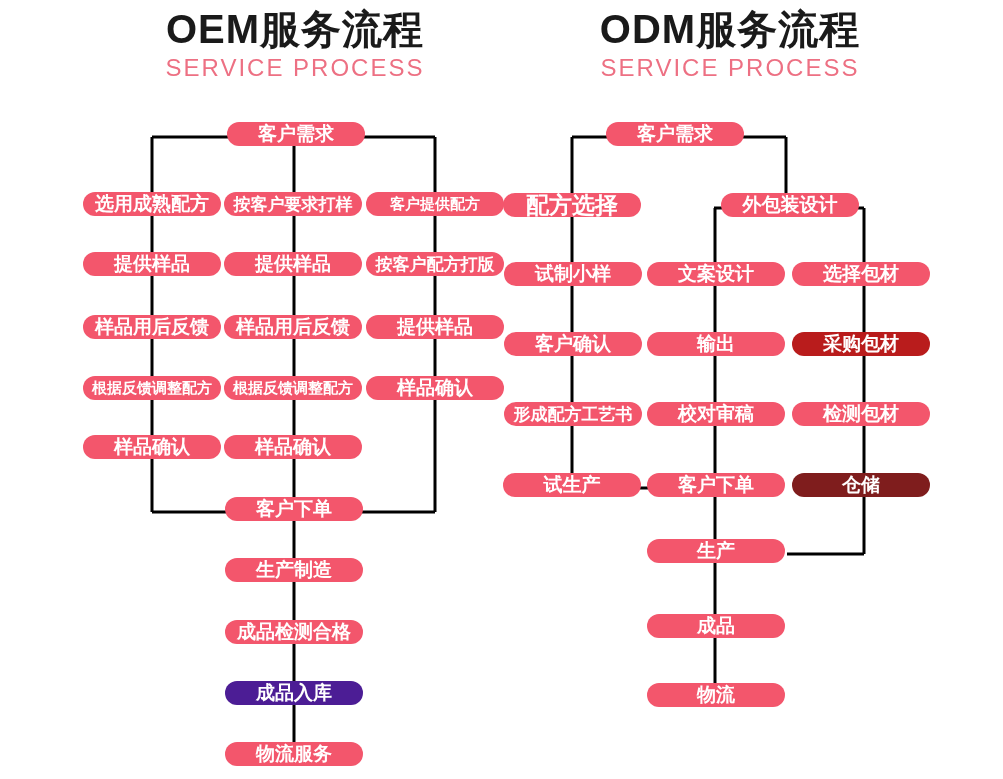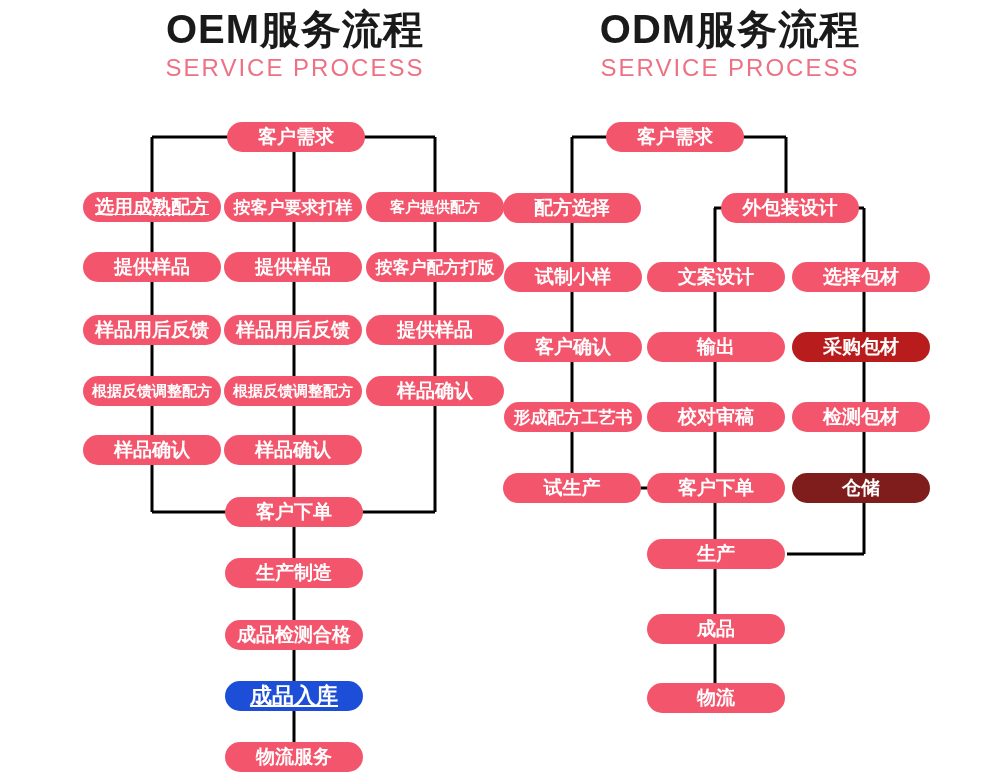--- a/index.html
+++ b/index.html
@@ -33,21 +33,21 @@
   }
   .subtitle {
     font-size: 24px;
     font-weight: 500;
     letter-spacing: 2px;
     line-height: 28px;
     margin-top: 2px;
   }
   .pill {
     position: absolute;
-    height: 30px;
+    height: 24px;
     border-radius: 15px;
     color: #ffffff;
     font-weight: bold;
     display: flex;
     align-items: center;
     justify-content: center;
     white-space: nowrap;
     z-index: 2;
     box-sizing: border-box;
     padding: 0 6px;
@@ -80,41 +80,41 @@
     <div class="subtitle" style="color: rgb(237, 112, 131);">SERVICE PROCESS</div>
   </div>
 
   <div class="title-block" style="left:530px">
     <div class="title" style="color: rgb(26, 26, 26);">ODM服务流程</div>
     <div class="subtitle" style="color: rgb(237, 112, 131);">SERVICE PROCESS</div>
   </div>
 
   <div id="nodes-layer">
       <div class="pill" style="left: 227px; top: 122px; width: 138px; background: rgb(243, 86, 108); color: rgb(255, 255, 255); font-size: 19px;">客户需求</div>
-      <div class="pill" style="left: 83px; top: 192px; width: 138px; background: rgb(243, 86, 108); color: rgb(255, 255, 255); font-size: 19px; text-decoration: underline;">选用成熟配方</div>
+      <div class="pill" style="left: 83px; top: 192px; width: 138px; background: rgb(243, 86, 108); color: rgb(255, 255, 255); font-size: 19px;">选用成熟配方</div>
       <div class="pill" style="left: 224px; top: 192px; width: 138px; background: rgb(243, 86, 108); color: rgb(255, 255, 255); font-size: 17px;">按客户要求打样</div>
       <div class="pill" style="left: 366px; top: 192px; width: 138px; background: rgb(243, 86, 108); color: rgb(255, 255, 255); font-size: 15px;">客户提供配方</div>
       <div class="pill" style="left: 83px; top: 252px; width: 138px; background: rgb(243, 86, 108); color: rgb(255, 255, 255); font-size: 19px;">提供样品</div>
       <div class="pill" style="left: 224px; top: 252px; width: 138px; background: rgb(243, 86, 108); color: rgb(255, 255, 255); font-size: 19px;">提供样品</div>
       <div class="pill" style="left: 366px; top: 252px; width: 138px; background: rgb(243, 86, 108); color: rgb(255, 255, 255); font-size: 17px;">按客户配方打版</div>
       <div class="pill" style="left: 83px; top: 315px; width: 138px; background: rgb(243, 86, 108); color: rgb(255, 255, 255); font-size: 19px;">样品用后反馈</div>
       <div class="pill" style="left: 224px; top: 315px; width: 138px; background: rgb(243, 86, 108); color: rgb(255, 255, 255); font-size: 19px;">样品用后反馈</div>
       <div class="pill" style="left: 366px; top: 315px; width: 138px; background: rgb(243, 86, 108); color: rgb(255, 255, 255); font-size: 19px;">提供样品</div>
       <div class="pill" style="left: 83px; top: 376px; width: 138px; background: rgb(243, 86, 108); color: rgb(255, 255, 255); font-size: 15px;">根据反馈调整配方</div>
       <div class="pill" style="left: 224px; top: 376px; width: 138px; background: rgb(243, 86, 108); color: rgb(255, 255, 255); font-size: 15px;">根据反馈调整配方</div>
       <div class="pill" style="left: 366px; top: 376px; width: 138px; background: rgb(243, 86, 108); color: rgb(255, 255, 255); font-size: 19px;">样品确认</div>
       <div class="pill" style="left: 83px; top: 435px; width: 138px; background: rgb(243, 86, 108); color: rgb(255, 255, 255); font-size: 19px;">样品确认</div>
       <div class="pill" style="left: 224px; top: 435px; width: 138px; background: rgb(243, 86, 108); color: rgb(255, 255, 255); font-size: 19px;">样品确认</div>
       <div class="pill" style="left: 225px; top: 497px; width: 138px; background: rgb(243, 86, 108); color: rgb(255, 255, 255); font-size: 19px;">客户下单</div>
       <div class="pill" style="left: 225px; top: 558px; width: 138px; background: rgb(243, 86, 108); color: rgb(255, 255, 255); font-size: 19px;">生产制造</div>
       <div class="pill" style="left: 225px; top: 620px; width: 138px; background: rgb(243, 86, 108); color: rgb(255, 255, 255); font-size: 19px;">成品检测合格</div>
-      <div class="pill" style="left: 225px; top: 681px; width: 138px; background: #1d4ed8; color: rgb(255, 255, 255); font-size: 22px; text-decoration: underline;">成品入库</div>
+      <div class="pill" style="left: 225px; top: 681px; width: 138px; background: #4c1d95; color: rgb(255, 255, 255); font-size: 19px;">成品入库</div>
       <div class="pill" style="left: 225px; top: 742px; width: 138px; background: rgb(243, 86, 108); color: rgb(255, 255, 255); font-size: 19px;">物流服务</div>
       <div class="pill" style="left: 606px; top: 122px; width: 138px; background: rgb(243, 86, 108); color: rgb(255, 255, 255); font-size: 19px;">客户需求</div>
-      <div class="pill" style="left: 503px; top: 193px; width: 138px; background: rgb(243, 86, 108); color: rgb(255, 255, 255); font-size: 19px;">配方选择</div>
+      <div class="pill" style="left: 503px; top: 193px; width: 138px; background: rgb(243, 86, 108); color: rgb(255, 255, 255); font-size: 23px;">配方选择</div>
       <div class="pill" style="left: 721px; top: 193px; width: 138px; background: rgb(243, 86, 108); color: rgb(255, 255, 255); font-size: 19px;">外包装设计</div>
       <div class="pill" style="left: 504px; top: 262px; width: 138px; background: rgb(243, 86, 108); color: rgb(255, 255, 255); font-size: 19px;">试制小样</div>
       <div class="pill" style="left: 647px; top: 262px; width: 138px; background: rgb(243, 86, 108); color: rgb(255, 255, 255); font-size: 19px;">文案设计</div>
       <div class="pill" style="left: 792px; top: 262px; width: 138px; background: rgb(243, 86, 108); color: rgb(255, 255, 255); font-size: 19px;">选择包材</div>
       <div class="pill" style="left: 504px; top: 332px; width: 138px; background: rgb(243, 86, 108); color: rgb(255, 255, 255); font-size: 19px;">客户确认</div>
       <div class="pill" style="left: 647px; top: 332px; width: 138px; background: rgb(243, 86, 108); color: rgb(255, 255, 255); font-size: 19px;">输出</div>
       <div class="pill" style="left: 792px; top: 332px; width: 138px; background: #b91c1c; color: rgb(255, 255, 255); font-size: 19px;">采购包材</div>
       <div class="pill" style="left: 504px; top: 402px; width: 138px; background: rgb(243, 86, 108); color: rgb(255, 255, 255); font-size: 17px;">形成配方工艺书</div>
       <div class="pill" style="left: 647px; top: 402px; width: 138px; background: rgb(243, 86, 108); color: rgb(255, 255, 255); font-size: 19px;">校对审稿</div>
       <div class="pill" style="left: 792px; top: 402px; width: 138px; background: rgb(243, 86, 108); color: rgb(255, 255, 255); font-size: 19px;">检测包材</div>

